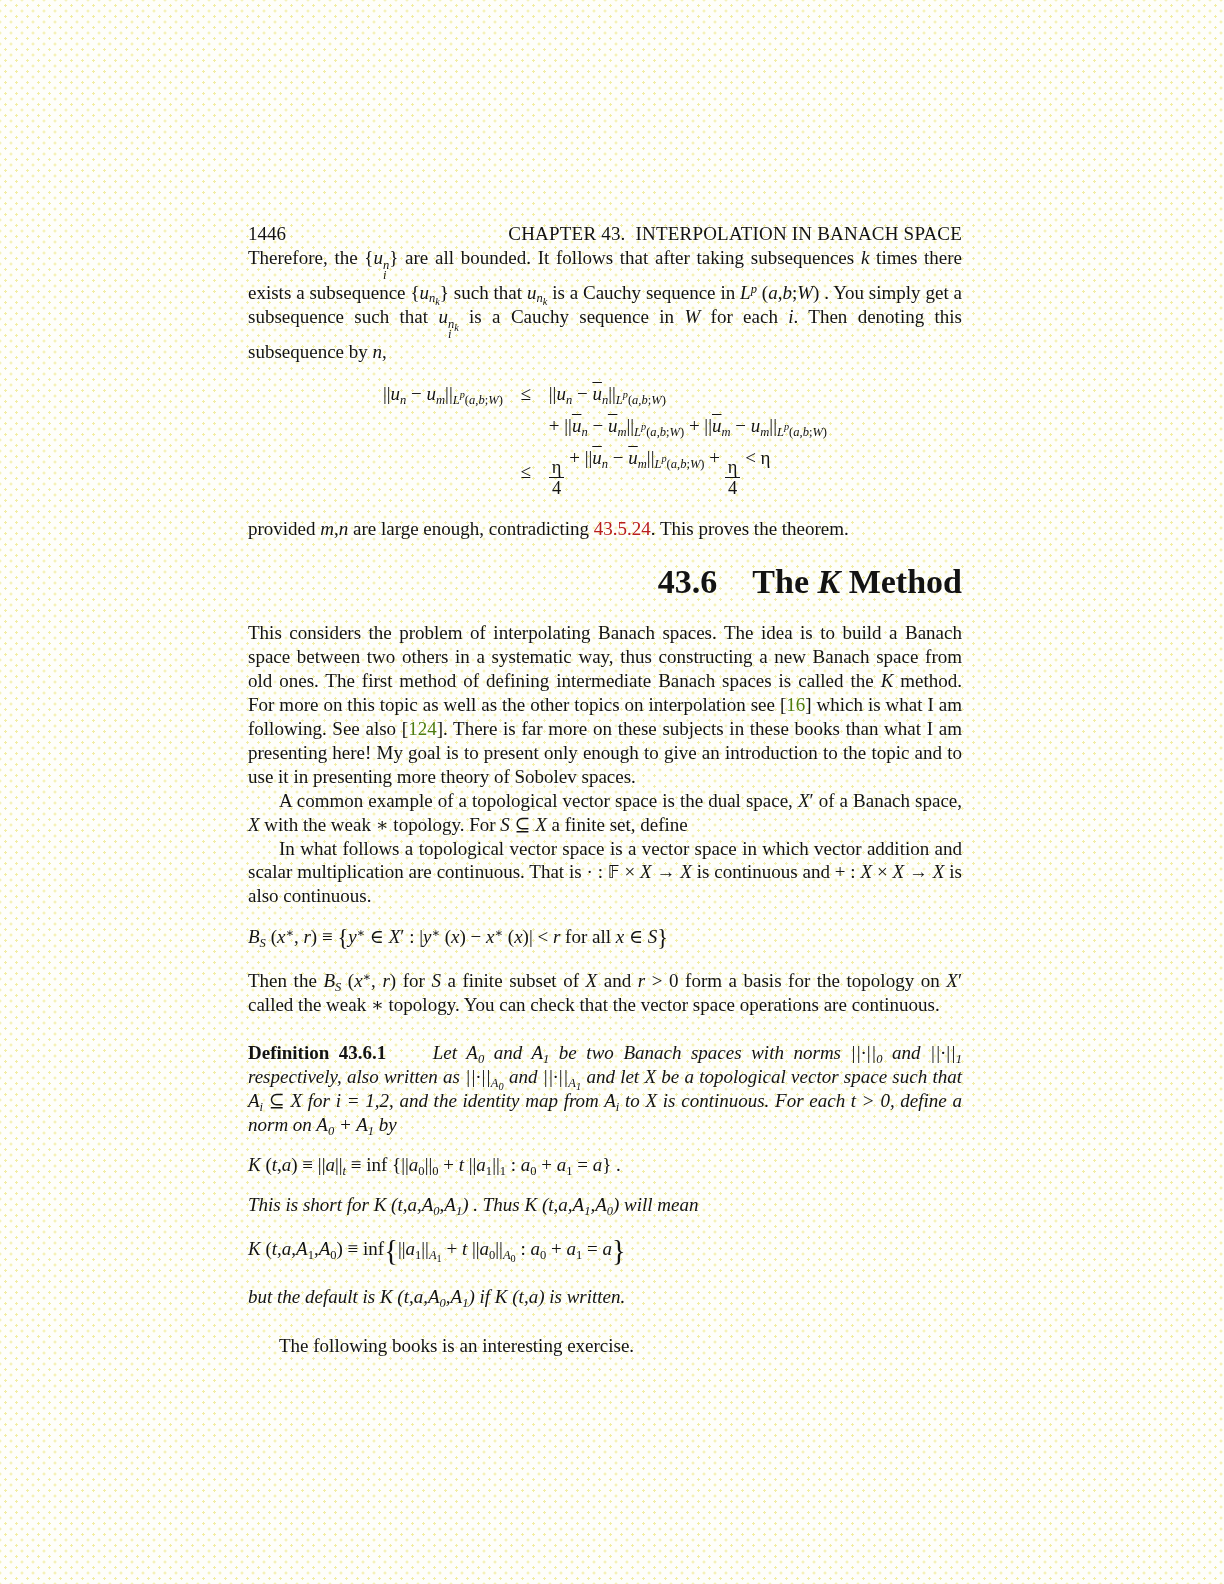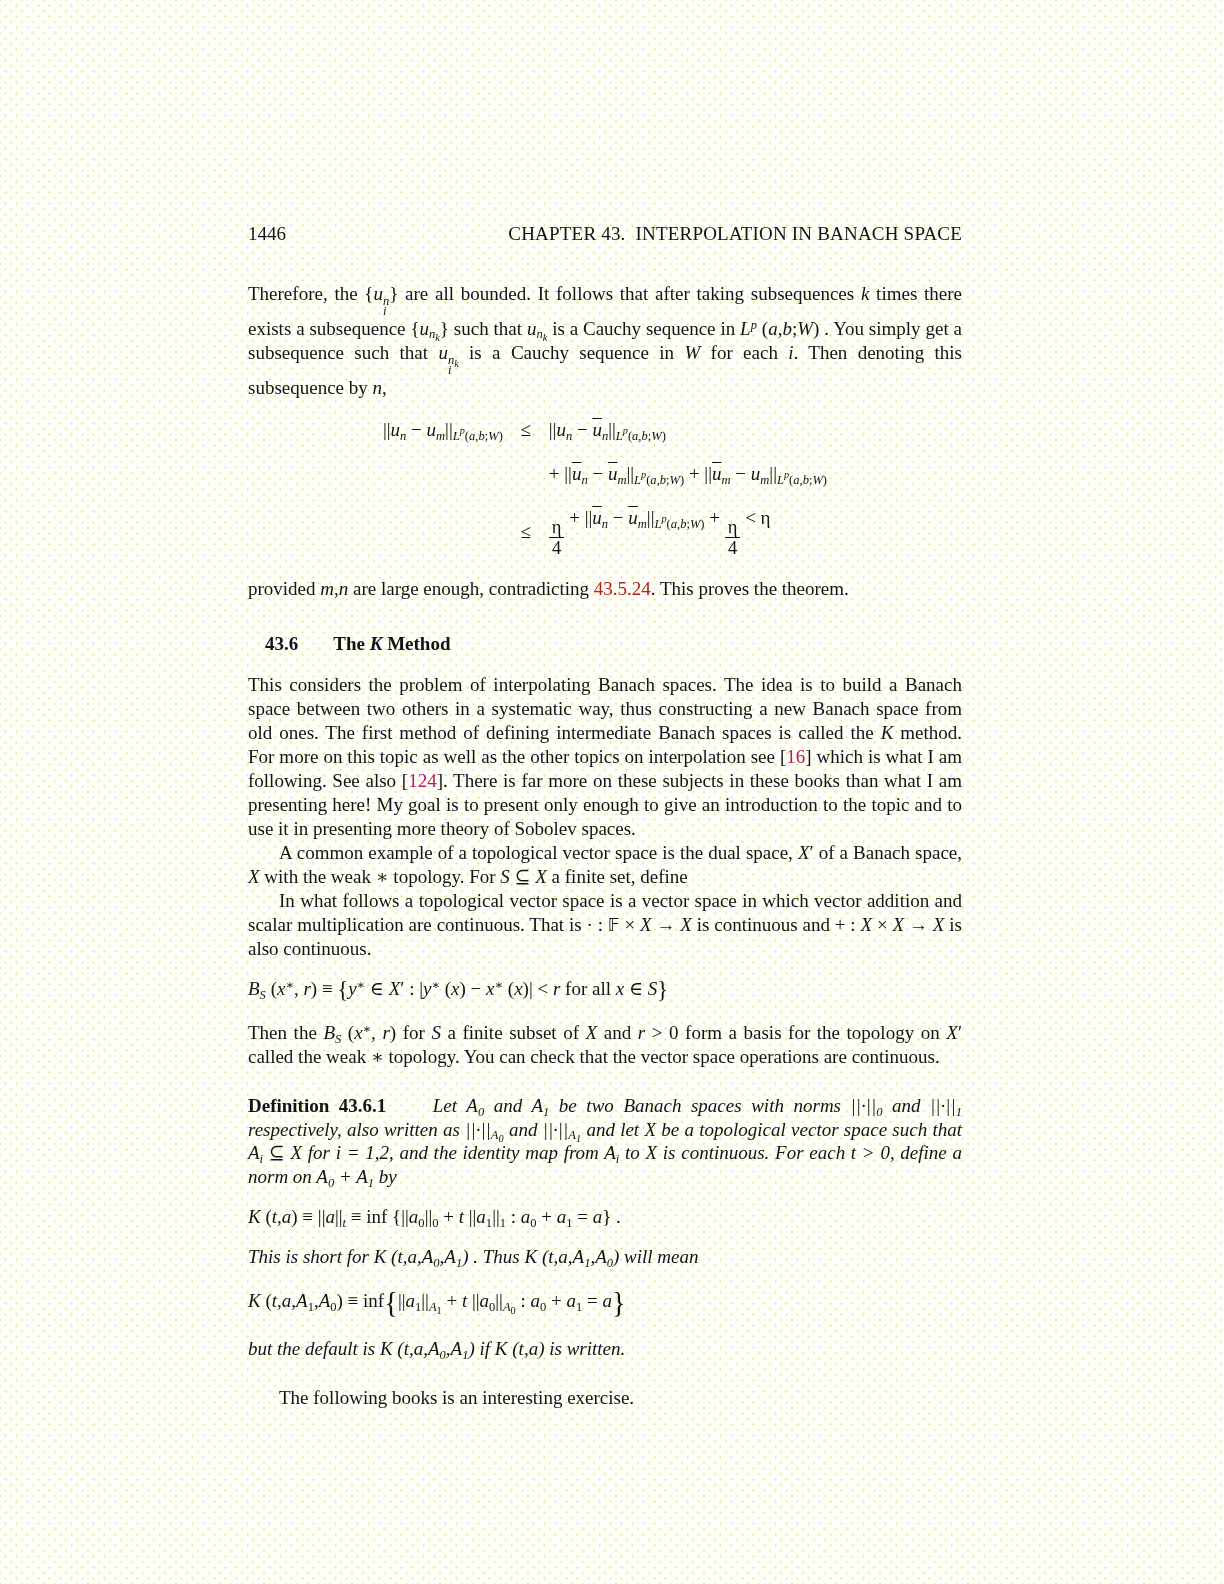--- a/index.html
+++ b/index.html
@@ -8,49 +8,49 @@
     color:#131313;
     font-family:"Liberation Serif","DejaVu Serif",serif;
     background-color:#fefefa;
     background-image:
       radial-gradient(circle,#f2eda2 1.05px,rgba(0,0,0,0) 1.25px),
       radial-gradient(circle,#f2eda2 1.05px,rgba(0,0,0,0) 1.25px);
     background-size:11px 11px;
     background-position:0 0,5.5px 5.5px;
   }
   .sheet{position:absolute;left:248px;top:222px;width:714px;font-size:19px;line-height:1.26;}
-  .pagehead{display:flex;justify-content:space-between;align-items:center;margin-bottom:36px;}
+  .pagehead{display:flex;justify-content:space-between;align-items:center;}
   .pagehead .chapter{letter-spacing:0.2px;}
   p{margin:0;}
   .jtf{text-align:justify;}
   .ind{text-indent:31px;}
   .it{font-style:italic;}
   sub,sup{font-size:0.66em;line-height:0;}
   sub{vertical-align:-0.28em;}
   sup{vertical-align:0.5em;}
   sub sub,sub sup{font-size:0.82em;}
   sub sup{vertical-align:0.55em;}
   .bar{text-decoration:overline;}
   .ss{display:inline-flex;flex-direction:column;align-items:flex-start;vertical-align:-0.42em;line-height:0.82;font-size:0.66em;}
   .ss sub{font-size:0.82em;}
   .frac{display:inline-flex;flex-direction:column;align-items:center;vertical-align:-0.45em;line-height:1.05;font-size:0.97em;}
   .frac>span:first-child{border-bottom:1.4px solid #131313;padding:0 3px 0px;}
   .frac>span:last-child{padding-top:1px;}
   .b1{font-size:1.18em;vertical-align:-0.08em;}
   .b2{font-size:1.5em;vertical-align:-0.16em;font-weight:300;}
   .bb{font-family:"DejaVu Sans",sans-serif;font-size:0.92em;}
   .eqn{text-align:left;margin:16px 0 16px;}
-  .align{display:grid;grid-template-columns:auto 46px auto;justify-content:center;align-items:center;row-gap:20px;margin:19px 0 19px;}
+  .align{display:grid;grid-template-columns:auto 46px auto;justify-content:center;align-items:center;row-gap:8px;margin:19px 0 19px;}
   .align .c1{grid-column:1;justify-self:end;}
   .align .c2{grid-column:2;justify-self:center;}
   .align .c3{grid-column:3;justify-self:start;text-align:left;}
-  h2{font-size:19px;margin:31px 0 17px;padding-left:17px;font-weight:bold;}
+  h2{font-size:34px;margin:20px 0 17px;padding-left:17px;font-weight:bold;text-align:right;}
   h2 .secnum{margin-right:35px;}
   a.blue{color:#b91c1c;text-decoration:none;cursor:pointer;}
-  a.green{color:#be185d;text-decoration:none;cursor:pointer;}
+  a.green{color:#4d7c0f;text-decoration:none;cursor:pointer;}
   .def{margin-top:25px;}
   .def .def-label{font-style:normal;font-weight:bold;margin-right:0.55em;}
   .def .def-body{font-style:italic;margin-left:36px;}
   .mt{margin-top:25px;}
 </style>
 </head>
 <body>
 
 <div class="sheet">
 

